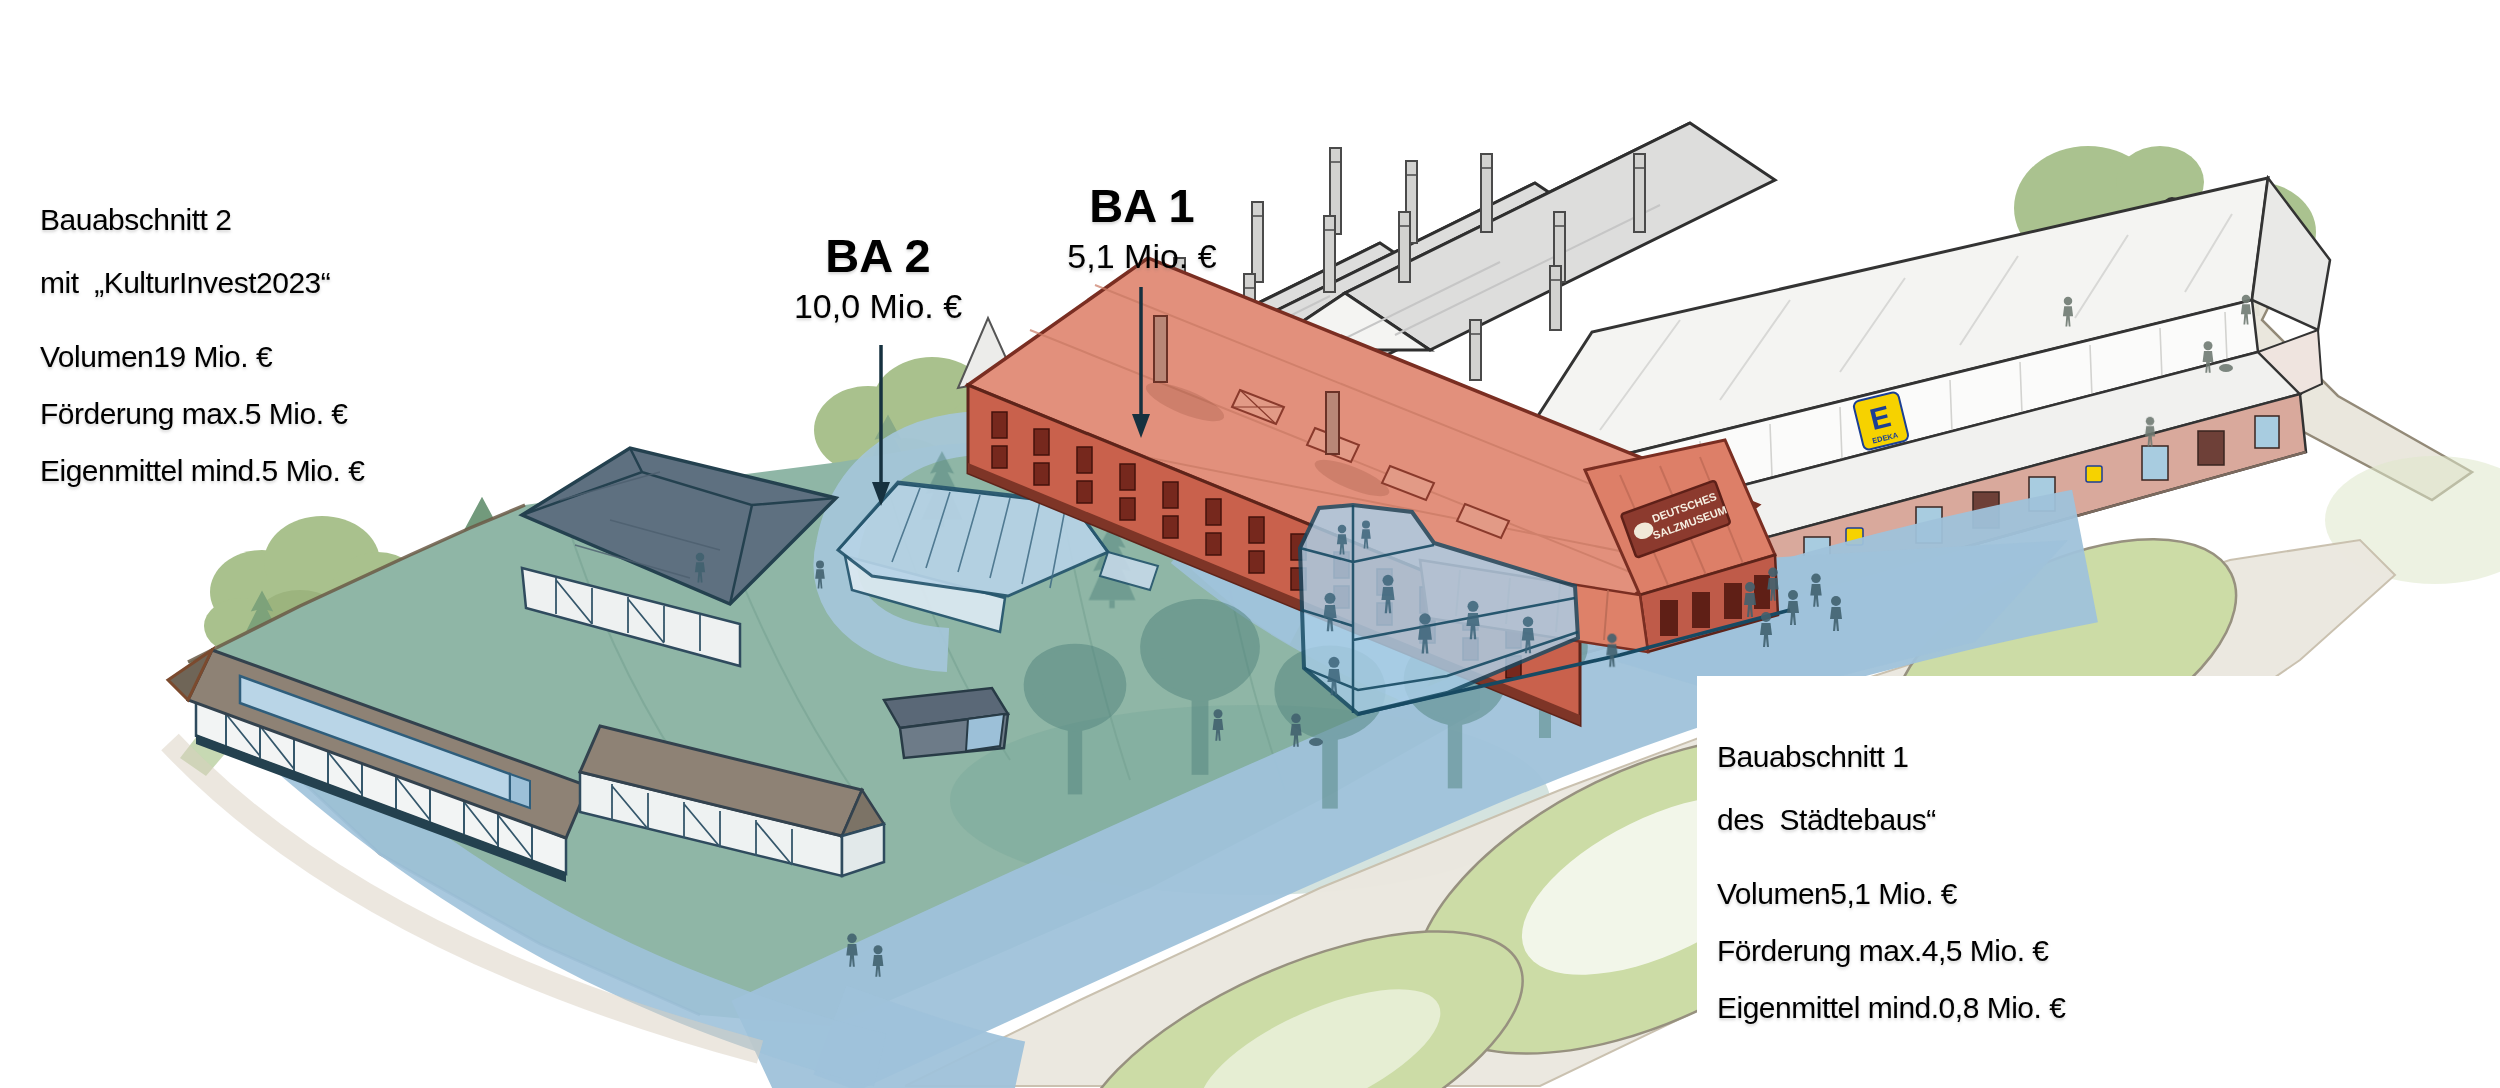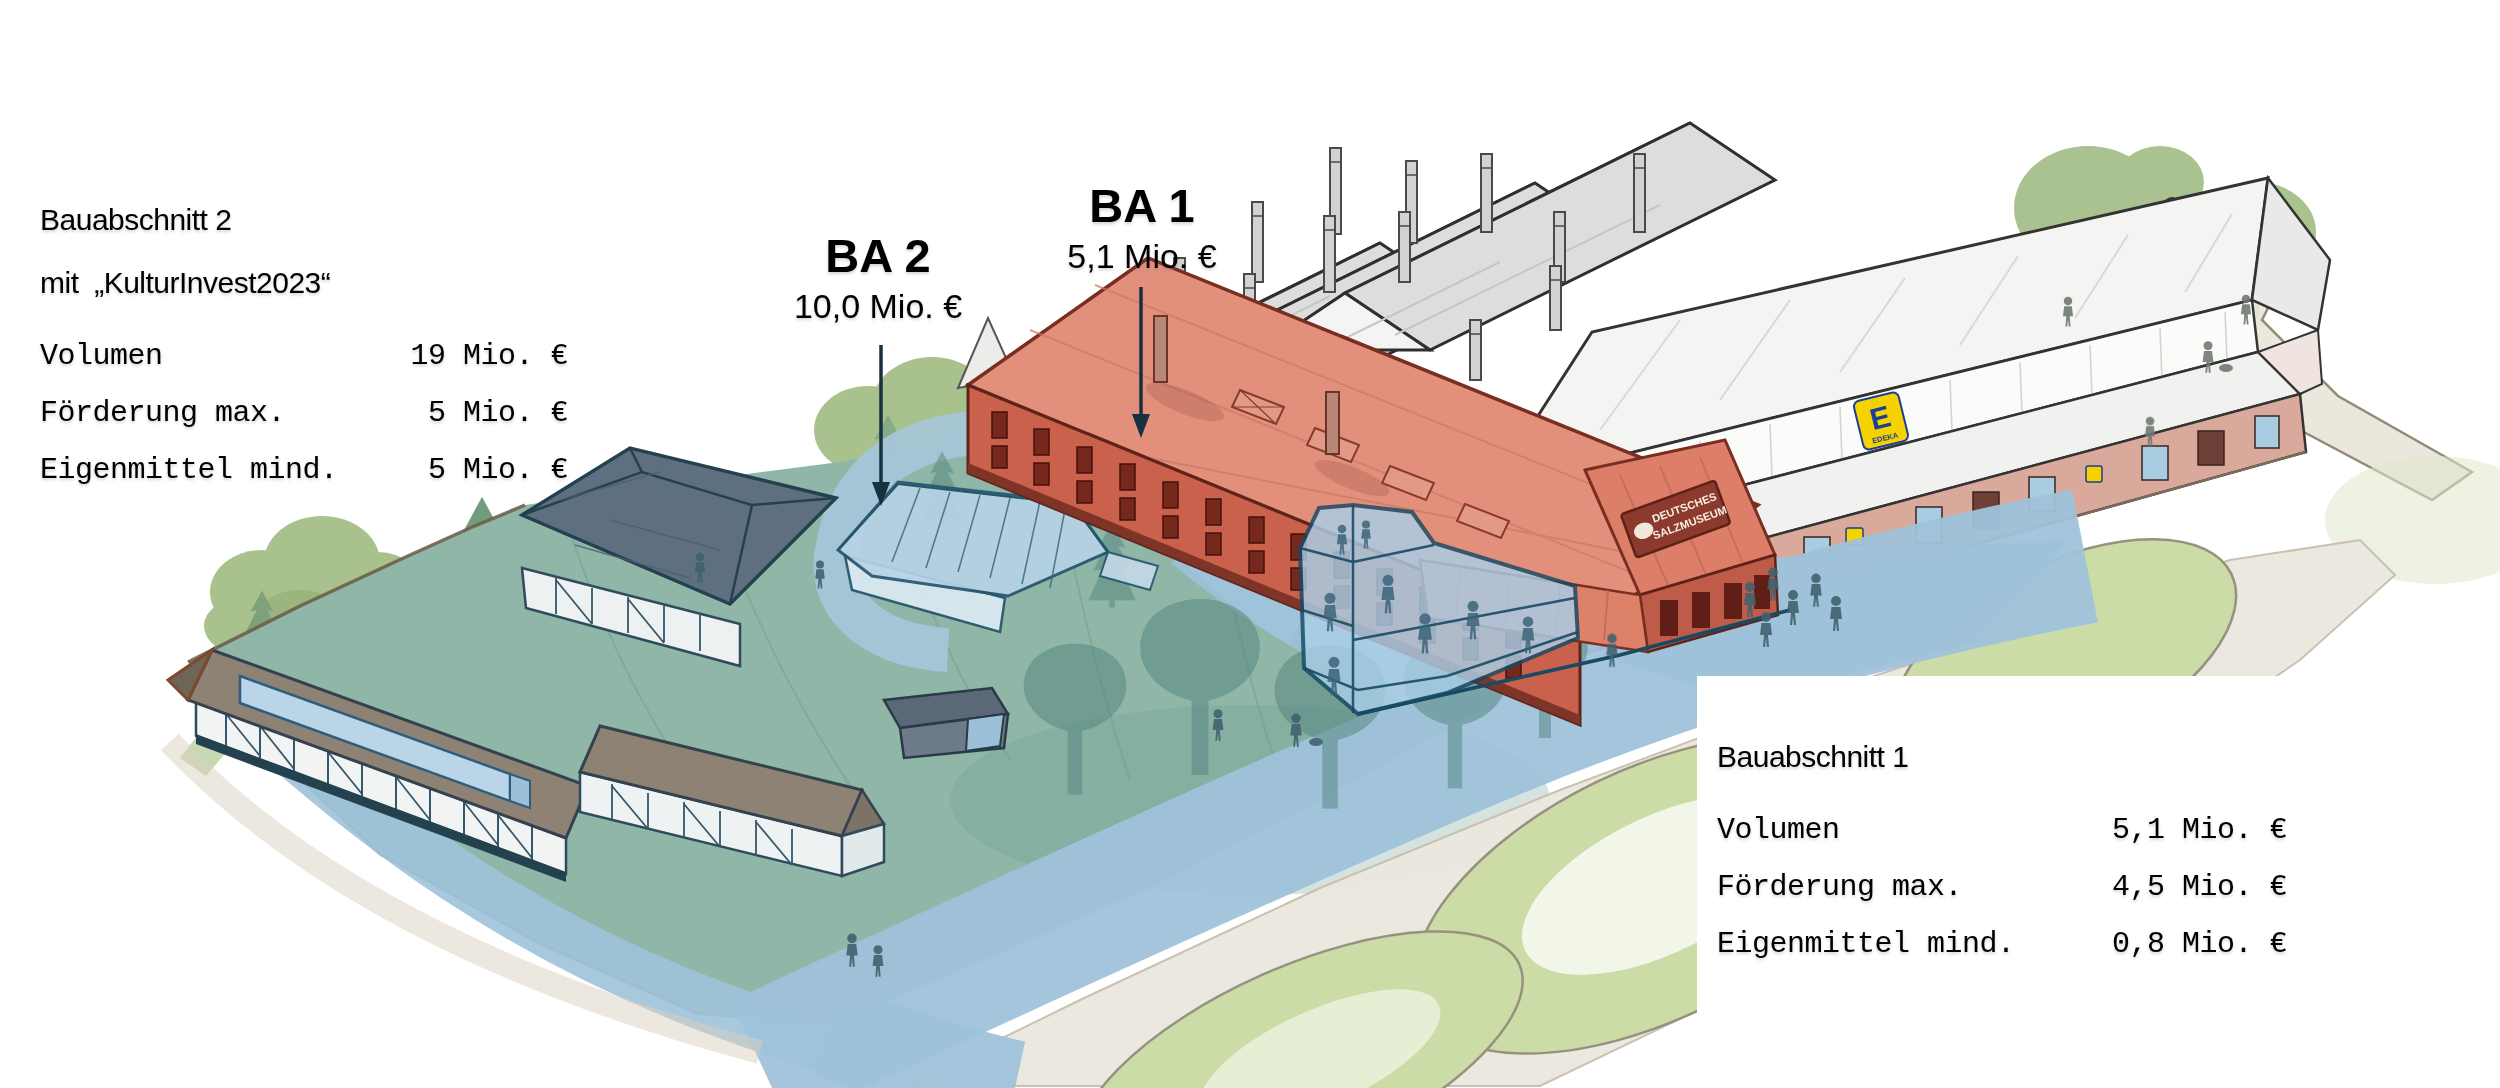--- a/index.html
+++ b/index.html
@@ -5,21 +5,21 @@
   html,body{margin:0;padding:0;background:#ffffff;}
   .stage{
     position:relative;width:2500px;height:1088px;background:#ffffff;overflow:hidden;
     font-family:"Liberation Sans","DejaVu Sans",sans-serif;color:#000;
   }
   .illu{position:absolute;left:0;top:0;}
   .tblock{position:absolute;font-size:30px;line-height:63px;letter-spacing:-0.5px;
           text-shadow:0 2px 3px rgba(110,110,110,0.30);}
   .tblock .titles{white-space:nowrap;}
   .tblock .rows{margin-top:14px;}
-  .trow{display:flex;justify-content:space-between;line-height:57px;white-space:nowrap;font-family:Liberation Mono, monospace;}
+  .trow{display:flex;line-height:57px;white-space:nowrap;}
   .trow .tval{text-align:right;}
   .whitebox{position:absolute;background:#ffffff;}
   .marker{position:absolute;text-align:center;text-shadow:0 2px 3px rgba(110,110,110,0.30);}
   .marker .mlabel{font-size:47px;font-weight:700;line-height:52px;}
   .marker .mamount{font-size:34px;line-height:40px;margin-top:4px;}
 </style>
 </head>
 <body>
 
 <div class="stage">
@@ -384,20 +384,21 @@
       <span class="tlabel">Eigenmittel mind.</span>
       <span class="tval">5 Mio. €</span>
     </div>
   </div>
 </div>
 
 <div class="whitebox" style="left:1697px;top:676px;width:714px;height:412px;"></div>
 <div class="tblock" style="left:1717px;top:692px;width:570px;margin-top:33px;">
   <div class="titles">
     <div>Bauabschnitt 1</div>
+    <div>des &nbsp;Städtebaus“</div>
   </div>
   <div class="rows">
     <div class="trow">
       <span class="tlabel">Volumen</span>
       <span class="tval">5,1 Mio. €</span>
     </div>
     <div class="trow">
       <span class="tlabel">Förderung max.</span>
       <span class="tval">4,5 Mio. €</span>
     </div>

